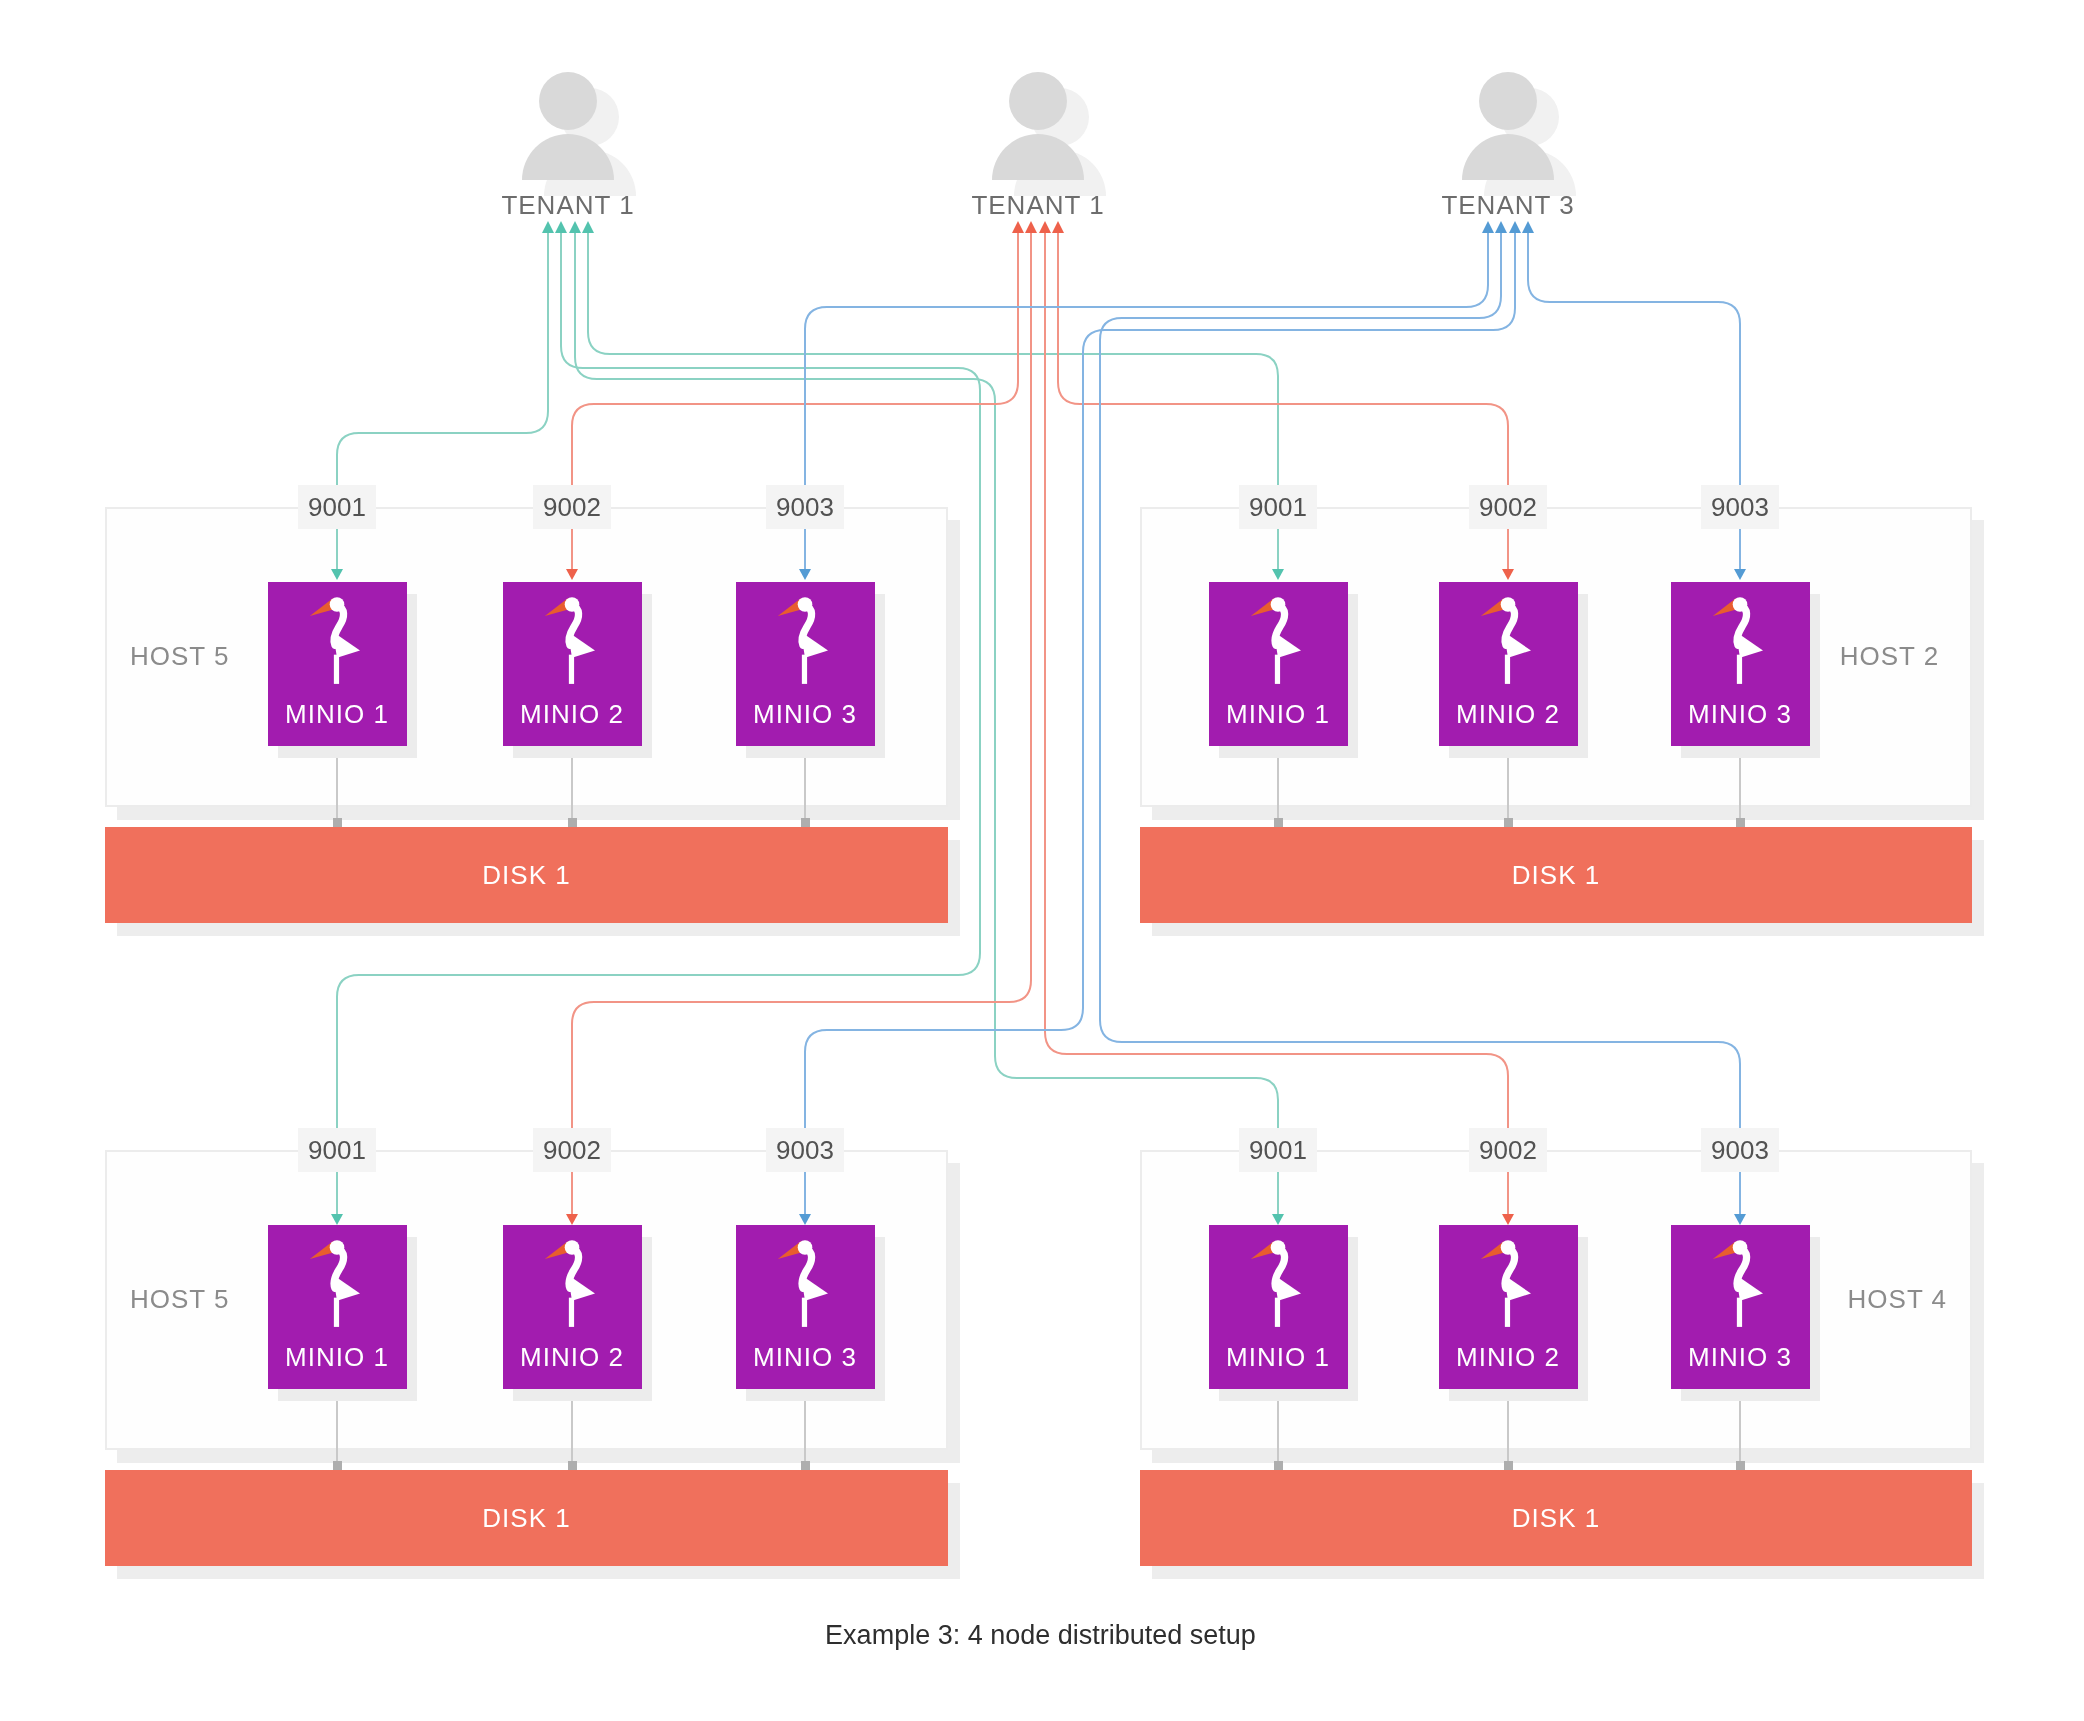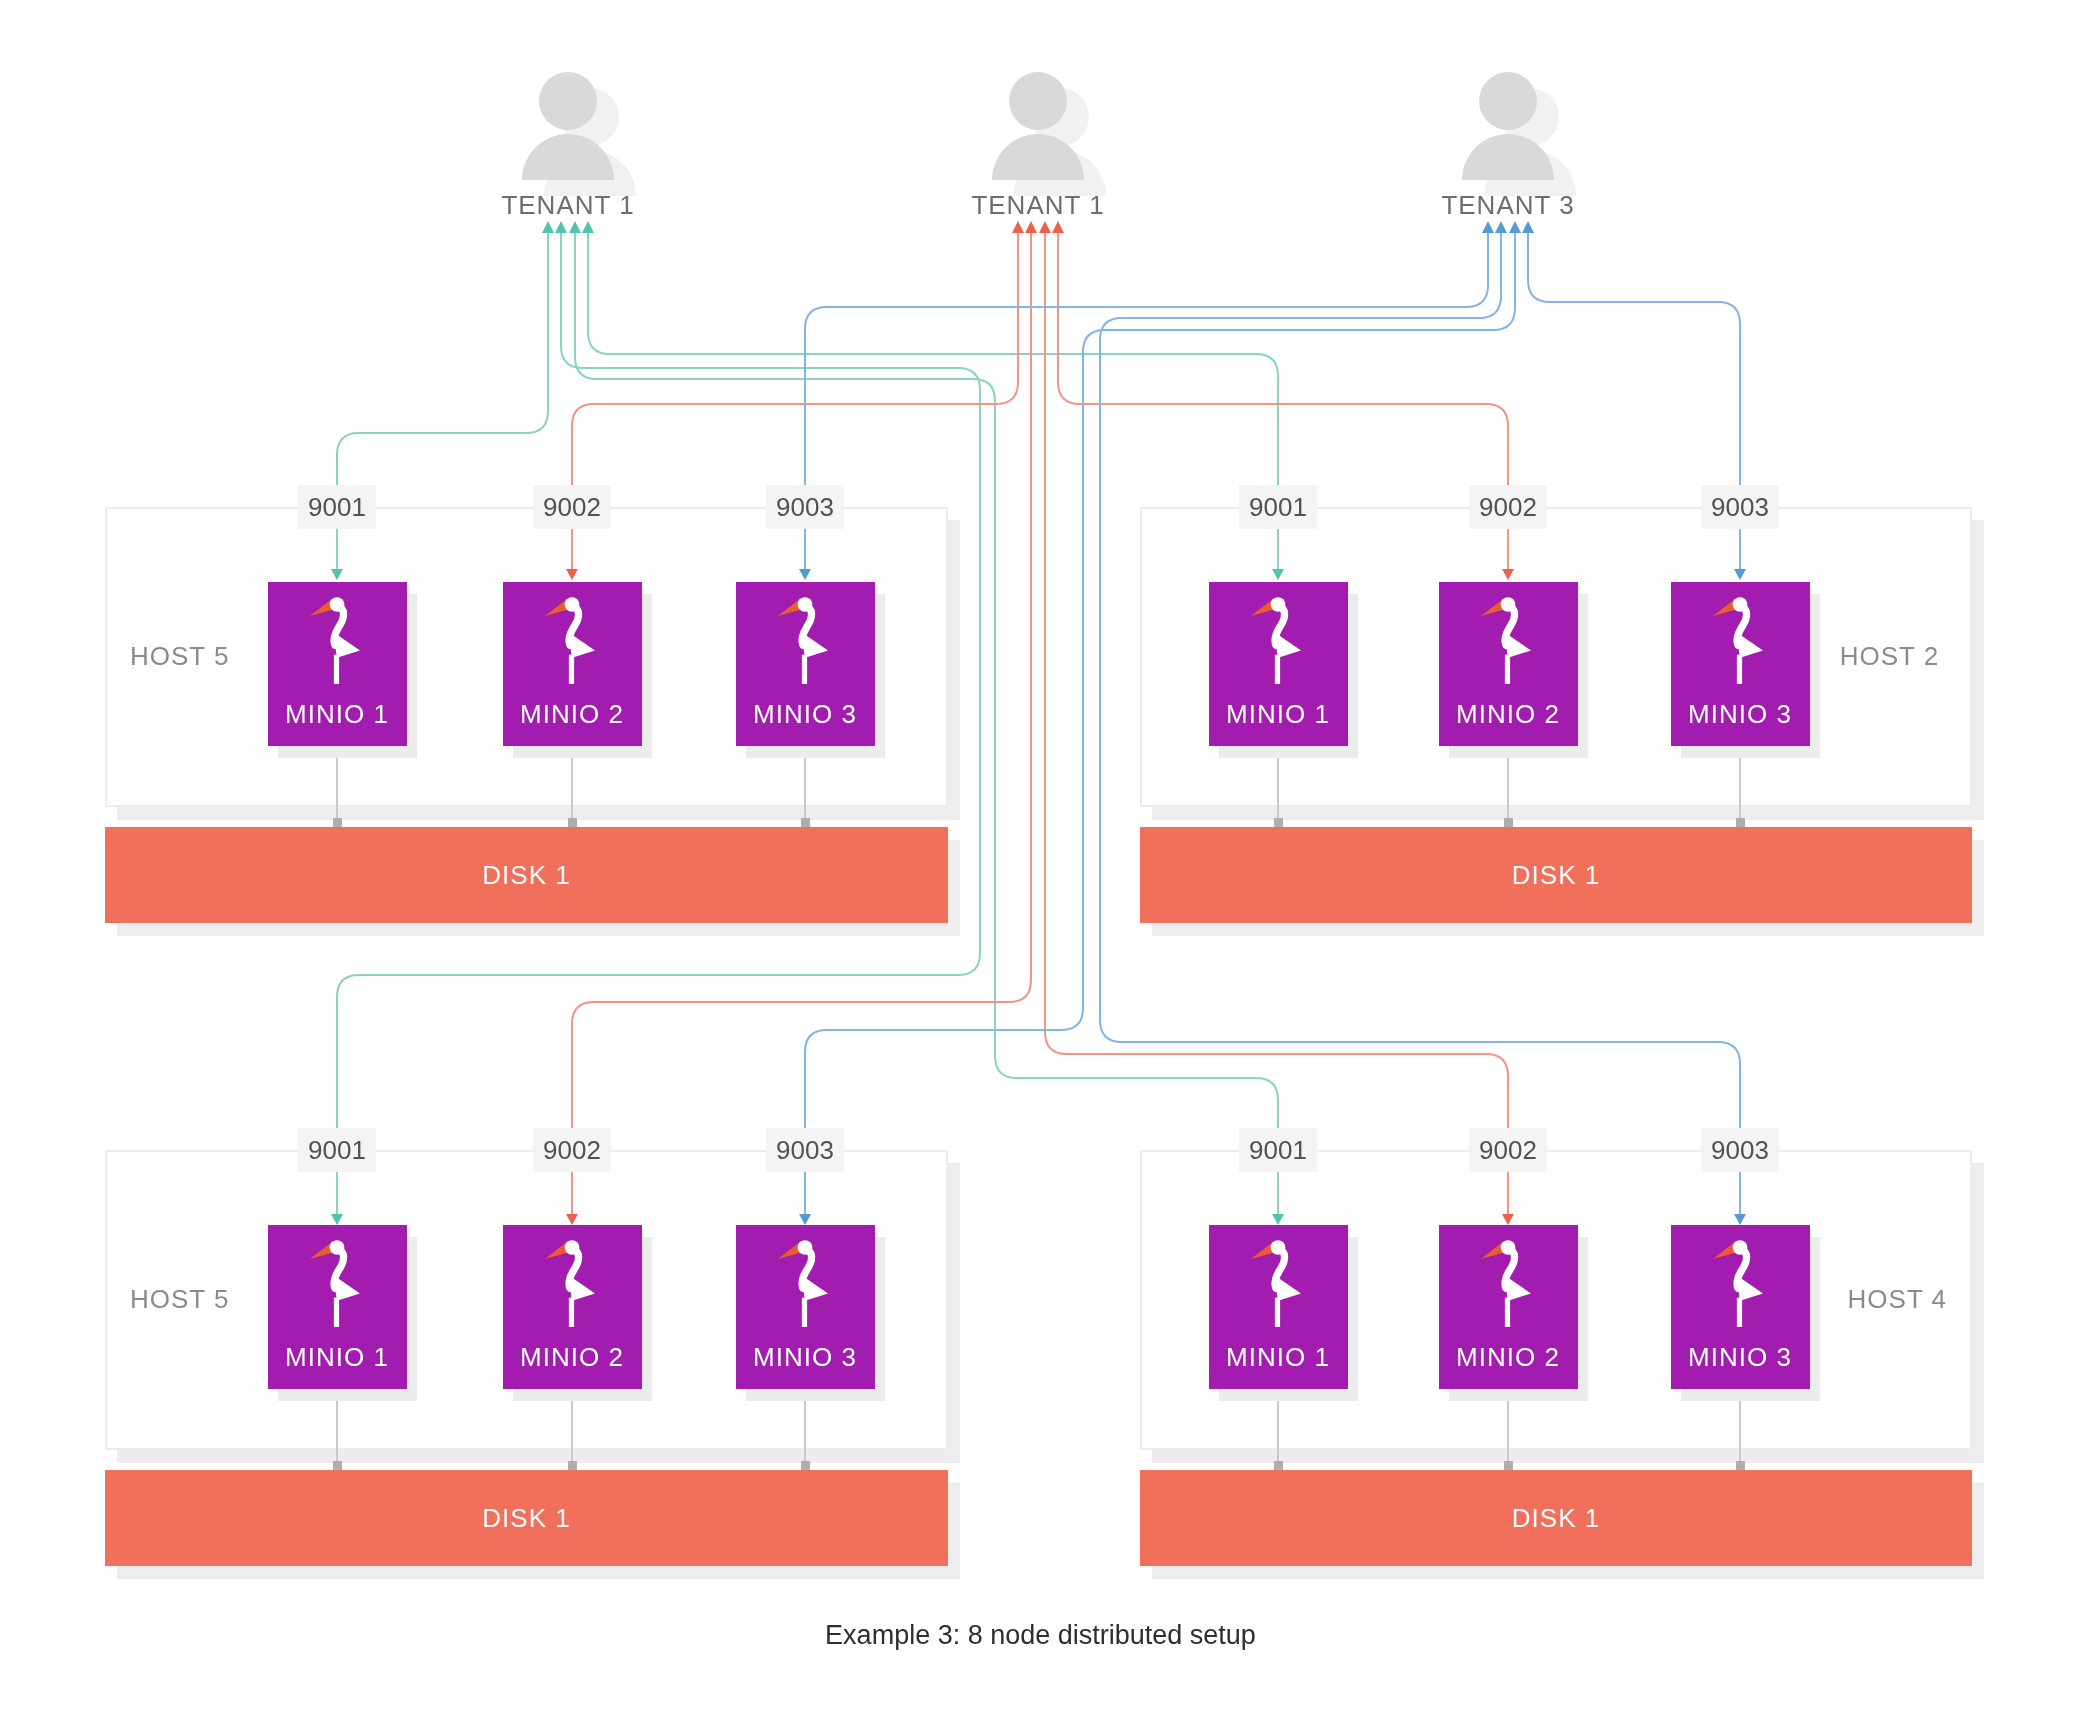--- a/index.html
+++ b/index.html
@@ -281,14 +281,14 @@
         </svg>
         <div class="node-label">MINIO 3</div>
       </div>
       <div class="connector-line" style="left:1739px;top:1389px;height:74px;"></div>
       <div class="connector-sq" style="left:1736px;top:1390px;"></div>
       <div class="connector-sq" style="left:1736px;top:1461px;"></div>
       <div class="disk" style="left: 1140px; top: 1470px; width: 832px; background: rgb(240, 112, 92);">
         <div class="disk-label">DISK 1</div>
       </div>
     </div>
-  <div class="caption">Example 3: 8 node distributed setup</div>
+  <div class="caption">Example 3: 4 node distributed setup</div>
 </div>
 
 </body></html>

